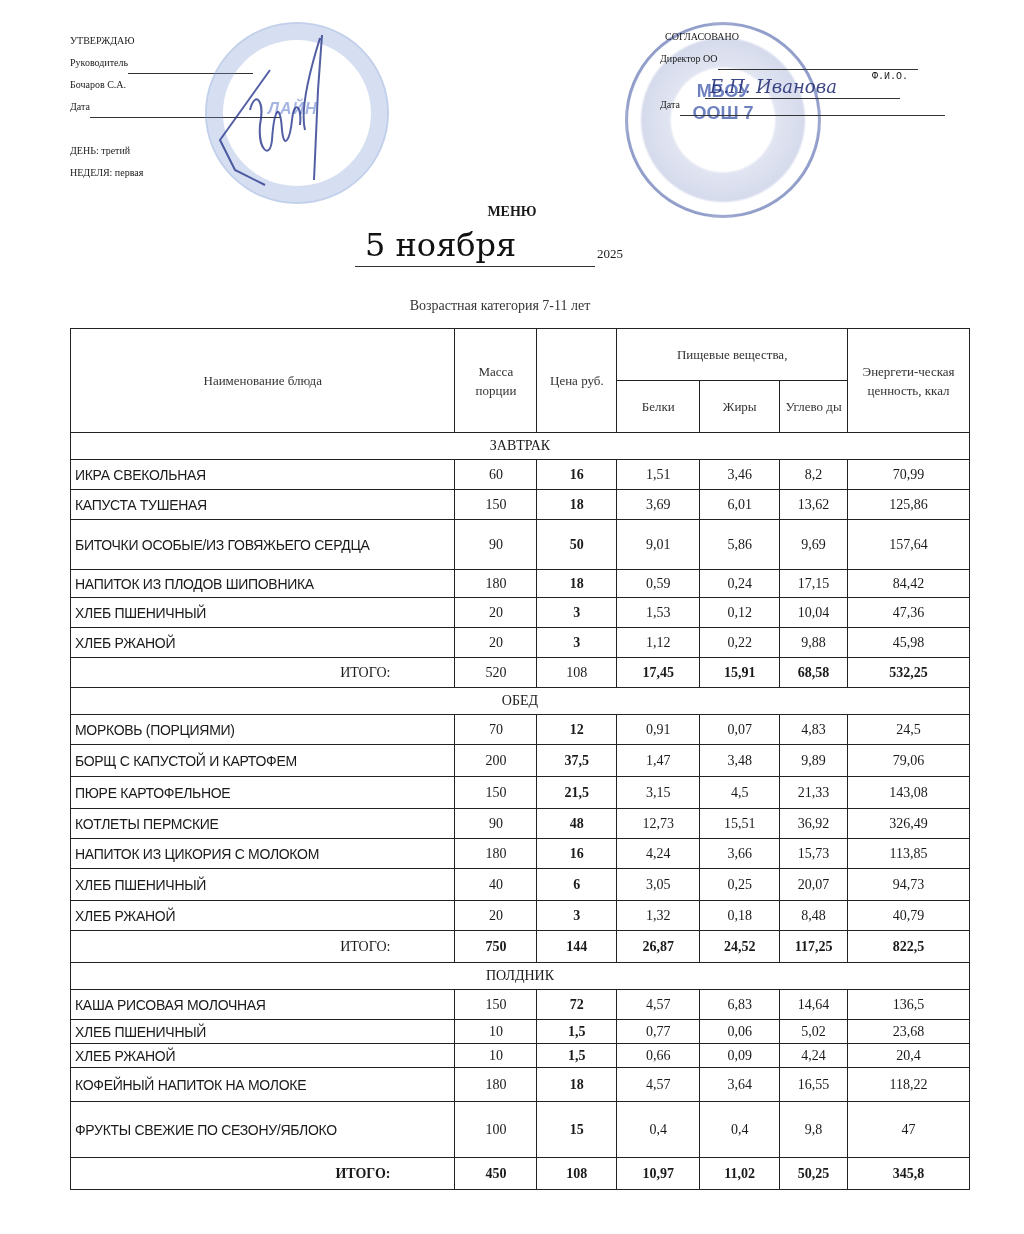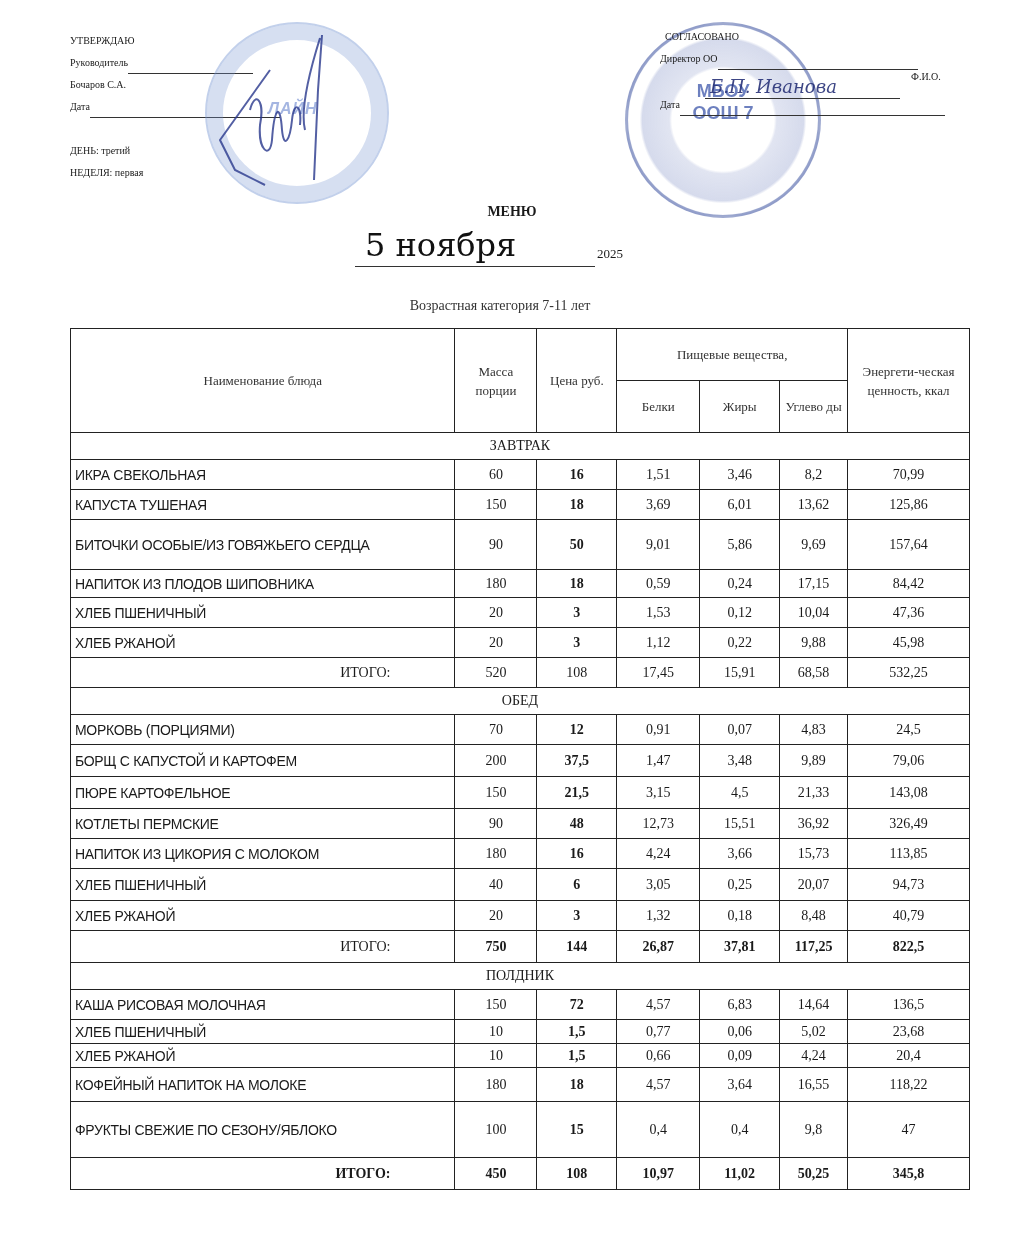--- a/index.html
+++ b/index.html
@@ -24,21 +24,21 @@
   table.menu { position:absolute; left:70px; top:328px; width:900px; border-collapse:collapse;
                font-size:14px; }
   table.menu td, table.menu th { border:1.5px solid #222; padding:0 4px; text-align:center; vertical-align:middle; font-weight:normal; }
   table.menu th { font-size:13px; line-height:19px; color:#333; }
   table.menu td.name { text-align:left; font-family:"Liberation Sans Narrow","Liberation Sans", sans-serif; font-size:14px; letter-spacing:-0.3px; }
   table.menu td.bold { font-weight:bold; }
   table.menu td.section { font-size:14px; height:26px; border-left:1.5px solid #222; }
   table.menu tr.total td { font-weight:bold; }
   table.menu tr.total td.tlabel { text-align:right; padding-right:64px; font-weight:normal; }
   table.menu tr.total.strong td.tlabel { font-weight:bold; }
-  table.menu tr.total.breakfast td.num { font-weight:normal; }
+  table.menu tr.total.breakfast td.num { font-weight:bold; }
 </style>
 </head>
 <body>
 
 <div class="abs hdr-line" style="left:70px; top:30px;">
   <div>УТВЕРЖДАЮ</div>
   <div><span>Руководитель</span><span class="uline" style="width:125px;"></span></div>
   <div>Бочаров С.А.</div>
   <div><span>Дата</span><span class="uline" style="width:190px;"></span></div>
   <div style="height:22px;"></div>
@@ -57,21 +57,21 @@
   <div>МБОУ</div>
   <div>ООШ 7</div>
 </div>
 <div class="abs hdr-line" style="left:665px; top:26px;">СОГЛАСОВАНО</div>
 <div class="abs hdr-line" style="left:660px; top:48px;">
   <span>Директор ОО</span><span class="uline" style="width:200px;"></span>
 </div>
 <div class="abs" style="left:705px; top:76px; width:195px; border-bottom:1px solid #333; height:22px;">
   <span class="signature" style="left:5px; top:0px; font-size:18px;">Б.П. Иванова</span>
 </div>
-<div class="abs hdr-line" style="left:911px; top:66px;">Ф.И.О.</div>
+<div class="abs hdr-line" style="left:872px; top:66px;font-family:Liberation Mono, monospace;">Ф.И.О.</div>
 <div class="abs hdr-line" style="left:660px; top:94px;">
   <span>Дата</span><span class="uline" style="width:265px;"></span>
 </div>
 
 <div class="abs" style="left:0; width:1024px; top:204px; text-align:center; font-weight:bold; font-size:14px;">МЕНЮ</div>
 <div class="abs" style="left:355px; top:226px; width:240px; border-bottom:1.5px solid #333; height:40px;">
   <span class="abs" style="left:10px; top:0; font-size:32px; font-family:'DejaVu Serif', serif; color:#111;">5 ноября</span>
 </div>
 <div class="abs" style="left:597px; top:246px; font-size:13px;">2025</div>
 <div class="abs" style="left:0; width:1000px; top:298px; text-align:center; font-size:14px; color:#333;">Возрастная категория 7-11 лет</div>
@@ -231,21 +231,21 @@
         <td>1,32</td>
         <td>0,18</td>
         <td>8,48</td>
         <td>40,79</td>
       </tr>
       <tr class="total" style="height: 32px;">
         <td class="tlabel">ИТОГО:</td>
         <td class="num">750</td>
         <td class="num">144</td>
         <td class="num">26,87</td>
-        <td class="num">37,81</td>
+        <td class="num">24,52</td>
         <td class="num">117,25</td>
         <td class="num">822,5</td>
       </tr>
       <tr>
         <td colspan="7" class="section">ПОЛДНИК</td>
       </tr>
       <tr style="height: 30px;">
         <td class="name">КАША РИСОВАЯ МОЛОЧНАЯ</td>
         <td>150</td>
         <td class="bold">72</td>

